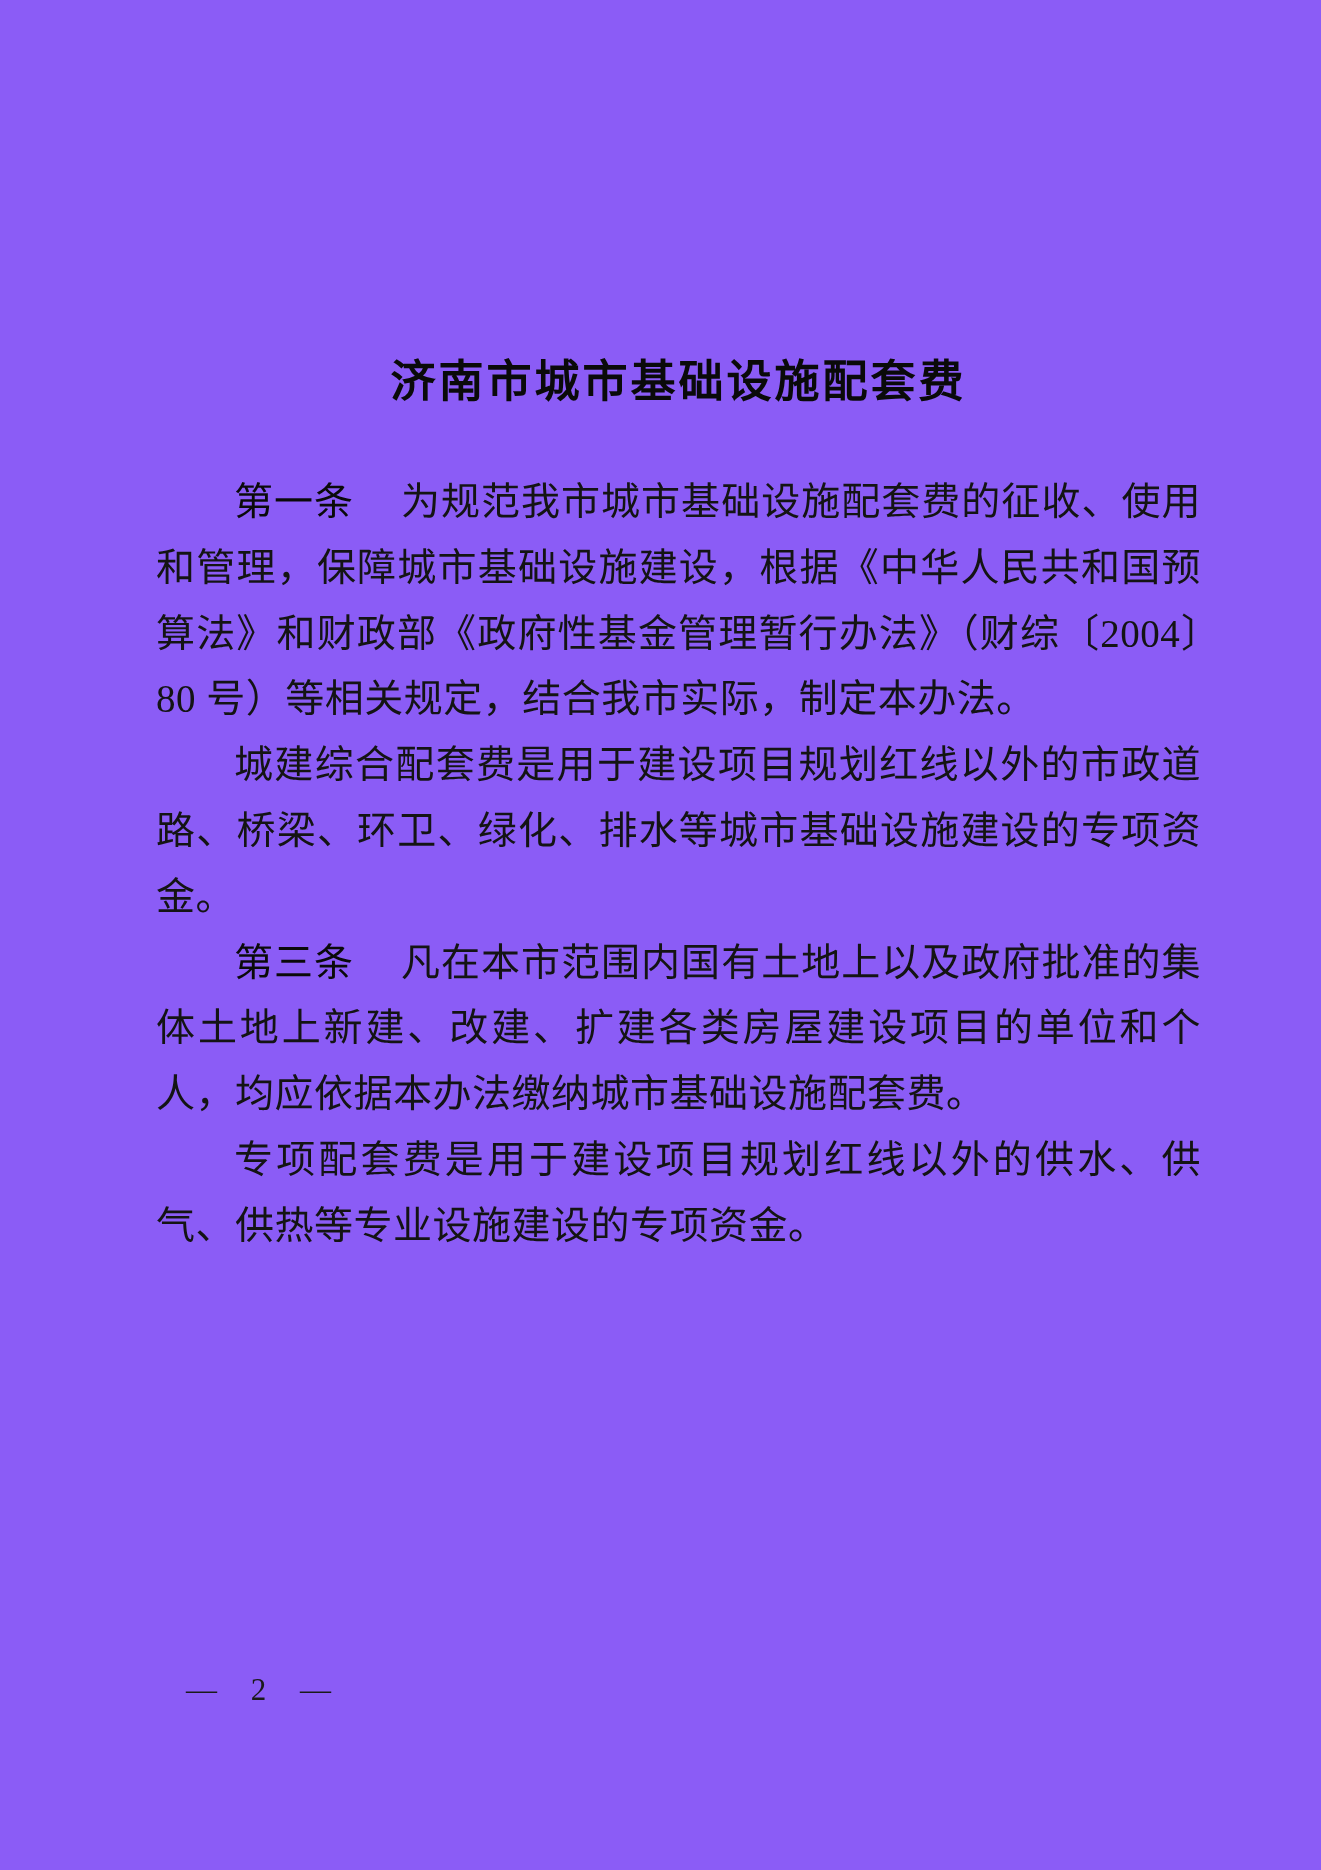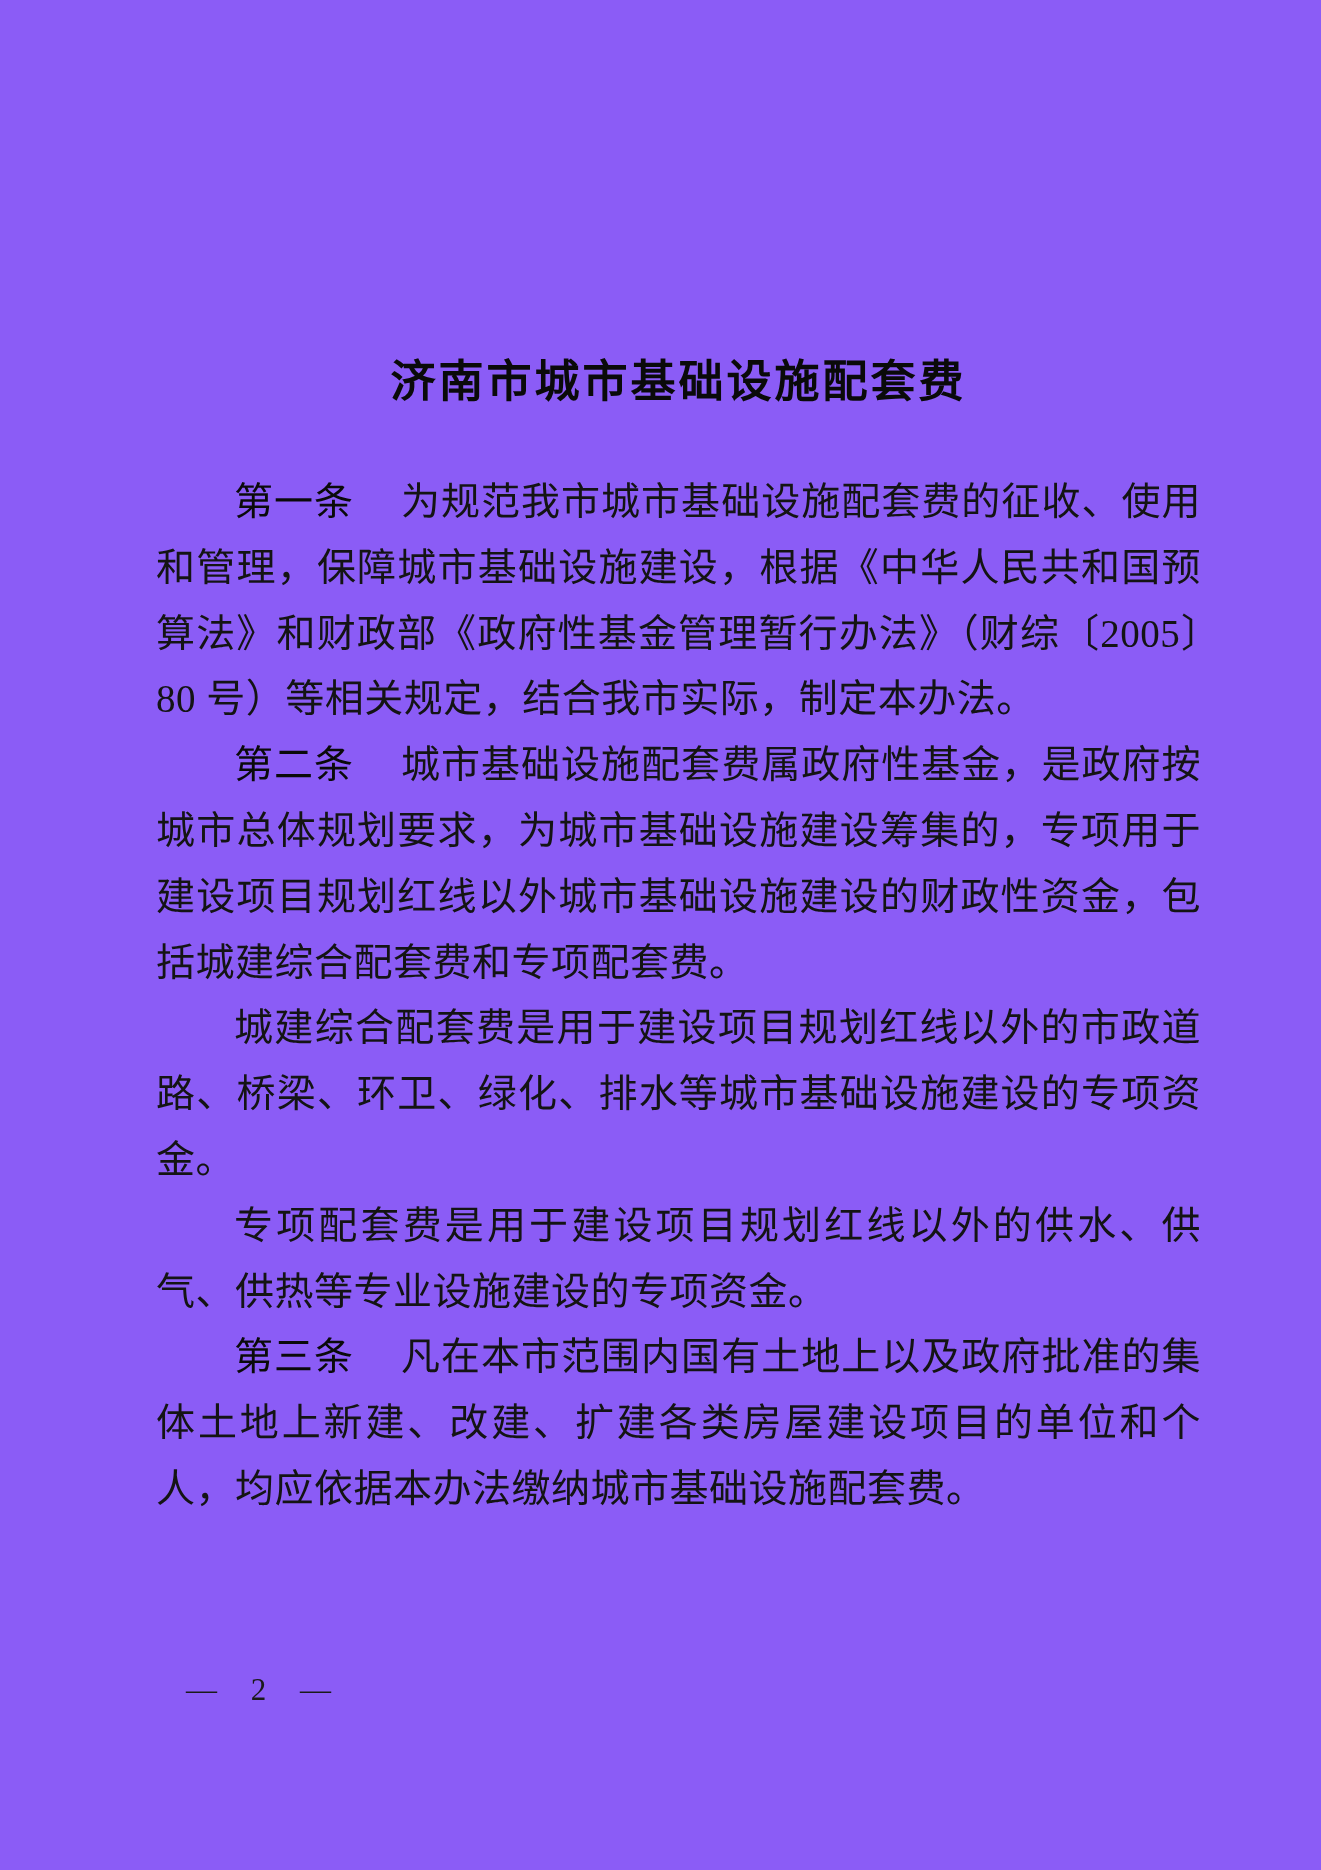--- a/index.html
+++ b/index.html
@@ -65,27 +65,26 @@
 </head>
 <body>
 
 <div class="page">
 
   <div class="doc-title">
     <div>济南市城市基础设施配套费</div>
   </div>
 
   <div class="doc-body">
-    <p class="para"><span class="term">第一条</span><span>为规范我市城市基础设施配套费的征收、使用和管理，保障城市基础设施建设，根据《中华人民共和国预算法》和财政部《政府性基金管理暂行办法》（财综〔2005〕80 号）等相关规定，结合我市实际，制定本办法。</span></p>
+    <p class="para"><span class="term">第一条</span><span>为规范我市城市基础设施配套费的征收、使用和管理，保障城市基础设施建设，根据《中华人民共和国预算法》和财政部《政府性基金管理暂行办法》（财综〔2004〕80 号）等相关规定，结合我市实际，制定本办法。</span></p>
 
-    <p class="para"><span class="term">第二条</span><span>城市基础设施配套费属政府性基金，是政府按城市总体规划要求，为城市基础设施建设筹集的，专项用于建设项目规划红线以外城市基础设施建设的财政性资金，包括城建综合配套费和专项配套费。</span></p>
 
     <p class="para"><span class="term"></span><span>城建综合配套费是用于建设项目规划红线以外的市政道路、桥梁、环卫、绿化、排水等城市基础设施建设的专项资金。</span></p>
 
+    <p class="para"><span class="term">第三条</span><span>凡在本市范围内国有土地上以及政府批准的集体土地上新建、改建、扩建各类房屋建设项目的单位和个人，均应依据本办法缴纳城市基础设施配套费。</span></p>
+
     <p class="para"><span class="term"></span><span>专项配套费是用于建设项目规划红线以外的供水、供气、供热等专业设施建设的专项资金。</span></p>
-
-    <p class="para"><span class="term">第三条</span><span>凡在本市范围内国有土地上以及政府批准的集体土地上新建、改建、扩建各类房屋建设项目的单位和个人，均应依据本办法缴纳城市基础设施配套费。</span></p>
 
   </div>
 
   <div class="footer">— 2 —</div>
 
 </div>
 
 </body></html>

